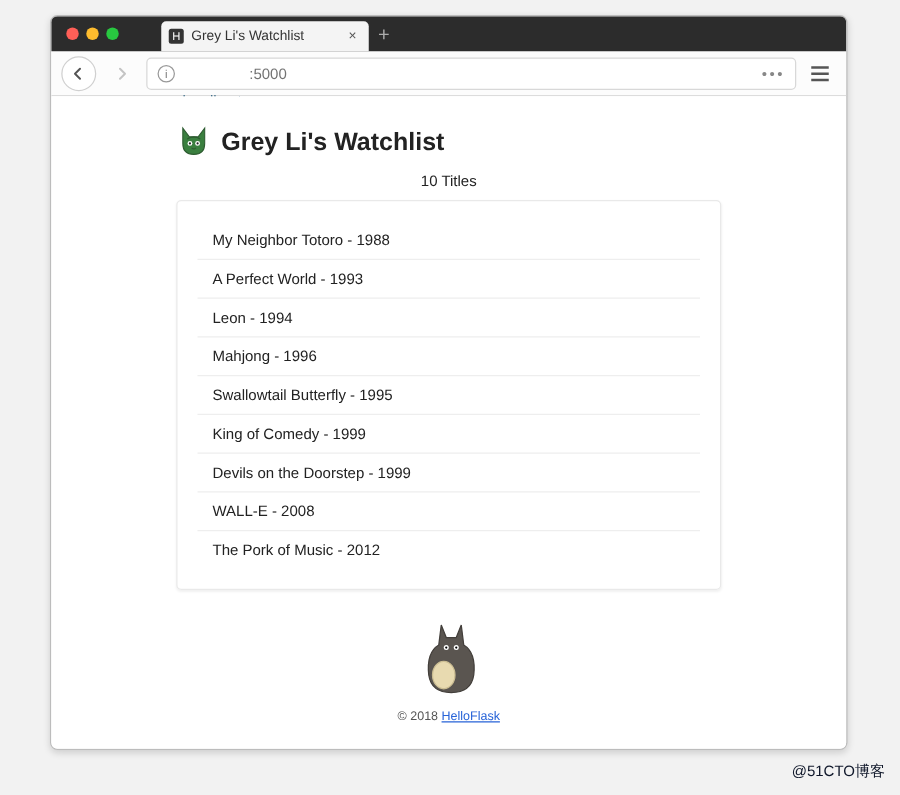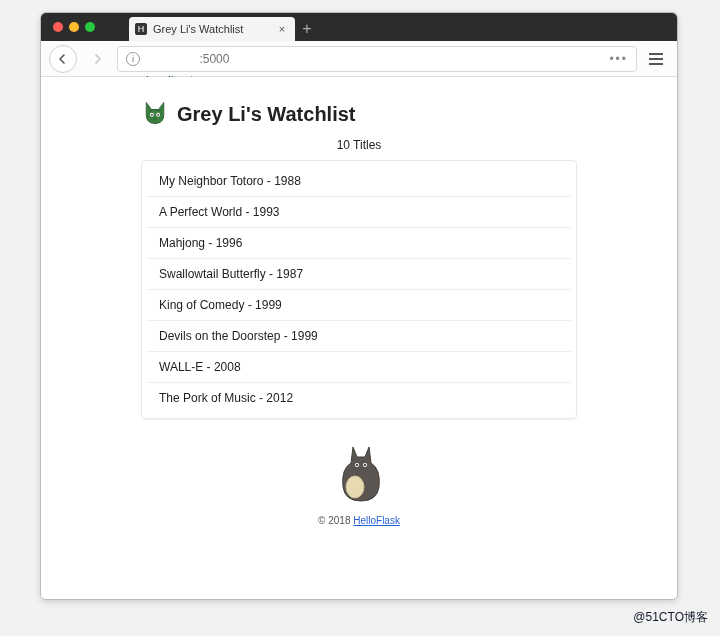--- a/index.html
+++ b/index.html
@@ -55,21 +55,21 @@
   .menu-btn{ width:26px;height:26px;display:flex;flex-direction:column;justify-content:center;align-items:center;gap:3px;cursor:pointer;}
   .menu-btn span{display:block;width:14px;height:2px;background:#555;}
 
   
   .viewport{ flex:1; overflow:auto; background:#fff; }
   .page{ width:436px; margin:0 auto; padding:18px 0 18px; font-size:13px; color:#222;}
   .heading{ display:flex; align-items:center; gap:8px; margin:4px 0 8px;}
   .heading h2{ margin:0; font-size:20px; font-weight:700;}
   .avatar-cat svg{ width:28px;height:28px; }
   .count{ margin:6px 0 8px; font-size:12px;text-align:center;}
-  ul.movies{ list-style:none;margin:0;padding:5px;border:1px solid #e9e9e9;border-radius:4px;box-shadow:0 1px 2px rgba(0,0,0,0.06);}
+  ul.movies{ list-style:none;margin:0;padding:16px;border:1px solid #e9e9e9;border-radius:4px;box-shadow:0 1px 2px rgba(0,0,0,0.06);}
   ul.movies li{padding:8px 12px;border-top:1px solid #eee;font-size:12px;}
   ul.movies li:first-child{border-top:none;}
   .totoro{ margin:24px auto 10px; display:flex; justify-content:center;}
   .footer{ text-align:center;font-size:10px;color:#555;margin-top:12px;}
   .footer a{color:#2763d8;text-decoration:underline;}
 
   .watermark{position:absolute;right:12px;bottom:10px;color:#0f172a;font-size:12px;margin-left:48px;}
 </style>
 </head>
 <body>
@@ -129,22 +129,23 @@
               <path d="M14 22 Q16 24 18 22" stroke="#2e5c31" stroke-width="1" fill="none"></path>
             </svg>
           </span>
           <h2>Grey Li's Watchlist</h2>
         </div>
         <div class="count">10 Titles</div>
 
         <ul class="movies" id="movies">
             <li>My Neighbor Totoro - 1988</li>
             <li>A Perfect World - 1993</li>
+            <li>Leon - 1994</li>
             <li>Mahjong - 1996</li>
-            <li>Swallowtail Butterfly - 1987</li>
+            <li>Swallowtail Butterfly - 1995</li>
             <li>King of Comedy - 1999</li>
             <li>Devils on the Doorstep - 1999</li>
             <li>WALL-E - 2008</li>
             <li>The Pork of Music - 2012</li>
           </ul>
 
         <div class="totoro">
           <svg width="56" height="60" viewBox="0 0 56 60">
             <path d="M22 4 L26 14 L34 14 L38 4 L40 20 Q50 26 48 44 Q46 58 30 58 Q14 58 12 44 Q10 26 20 20 Z" fill="#5a5550" stroke="#433f3b" stroke-width="1"></path>
             <ellipse cx="24" cy="44" rx="9" ry="11" fill="#e8dab0" stroke="#cbbd92"></ellipse>

